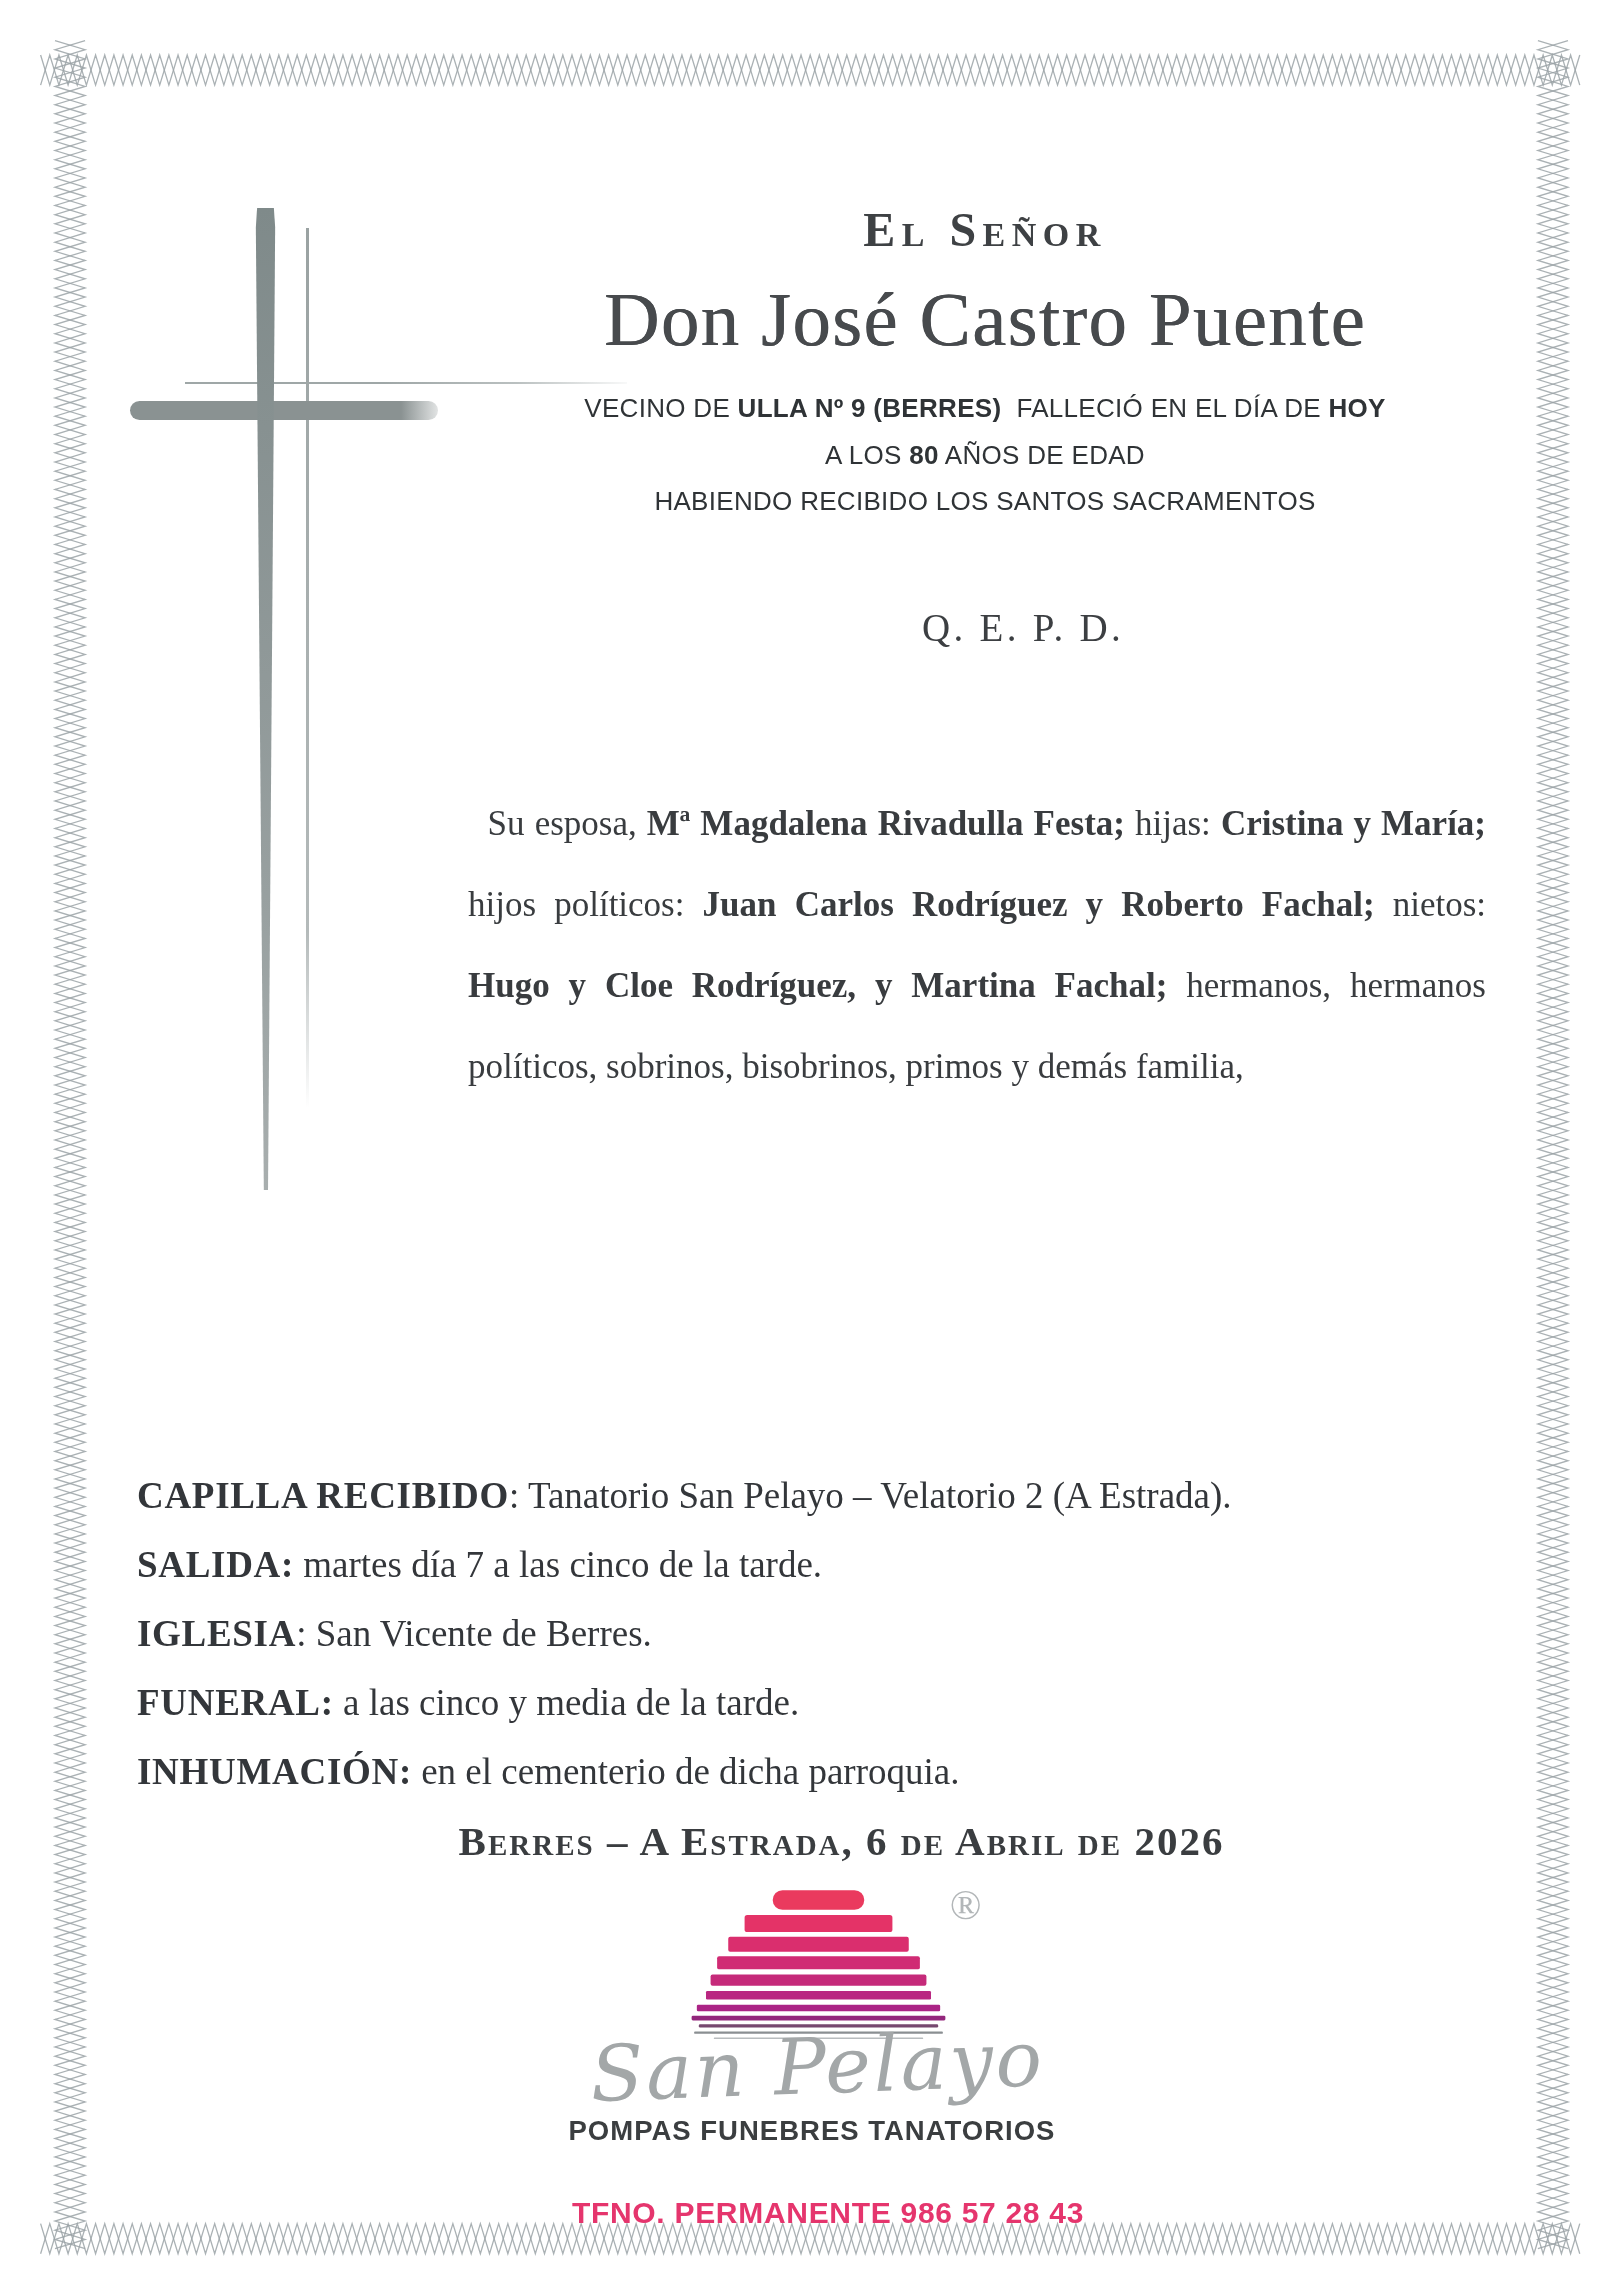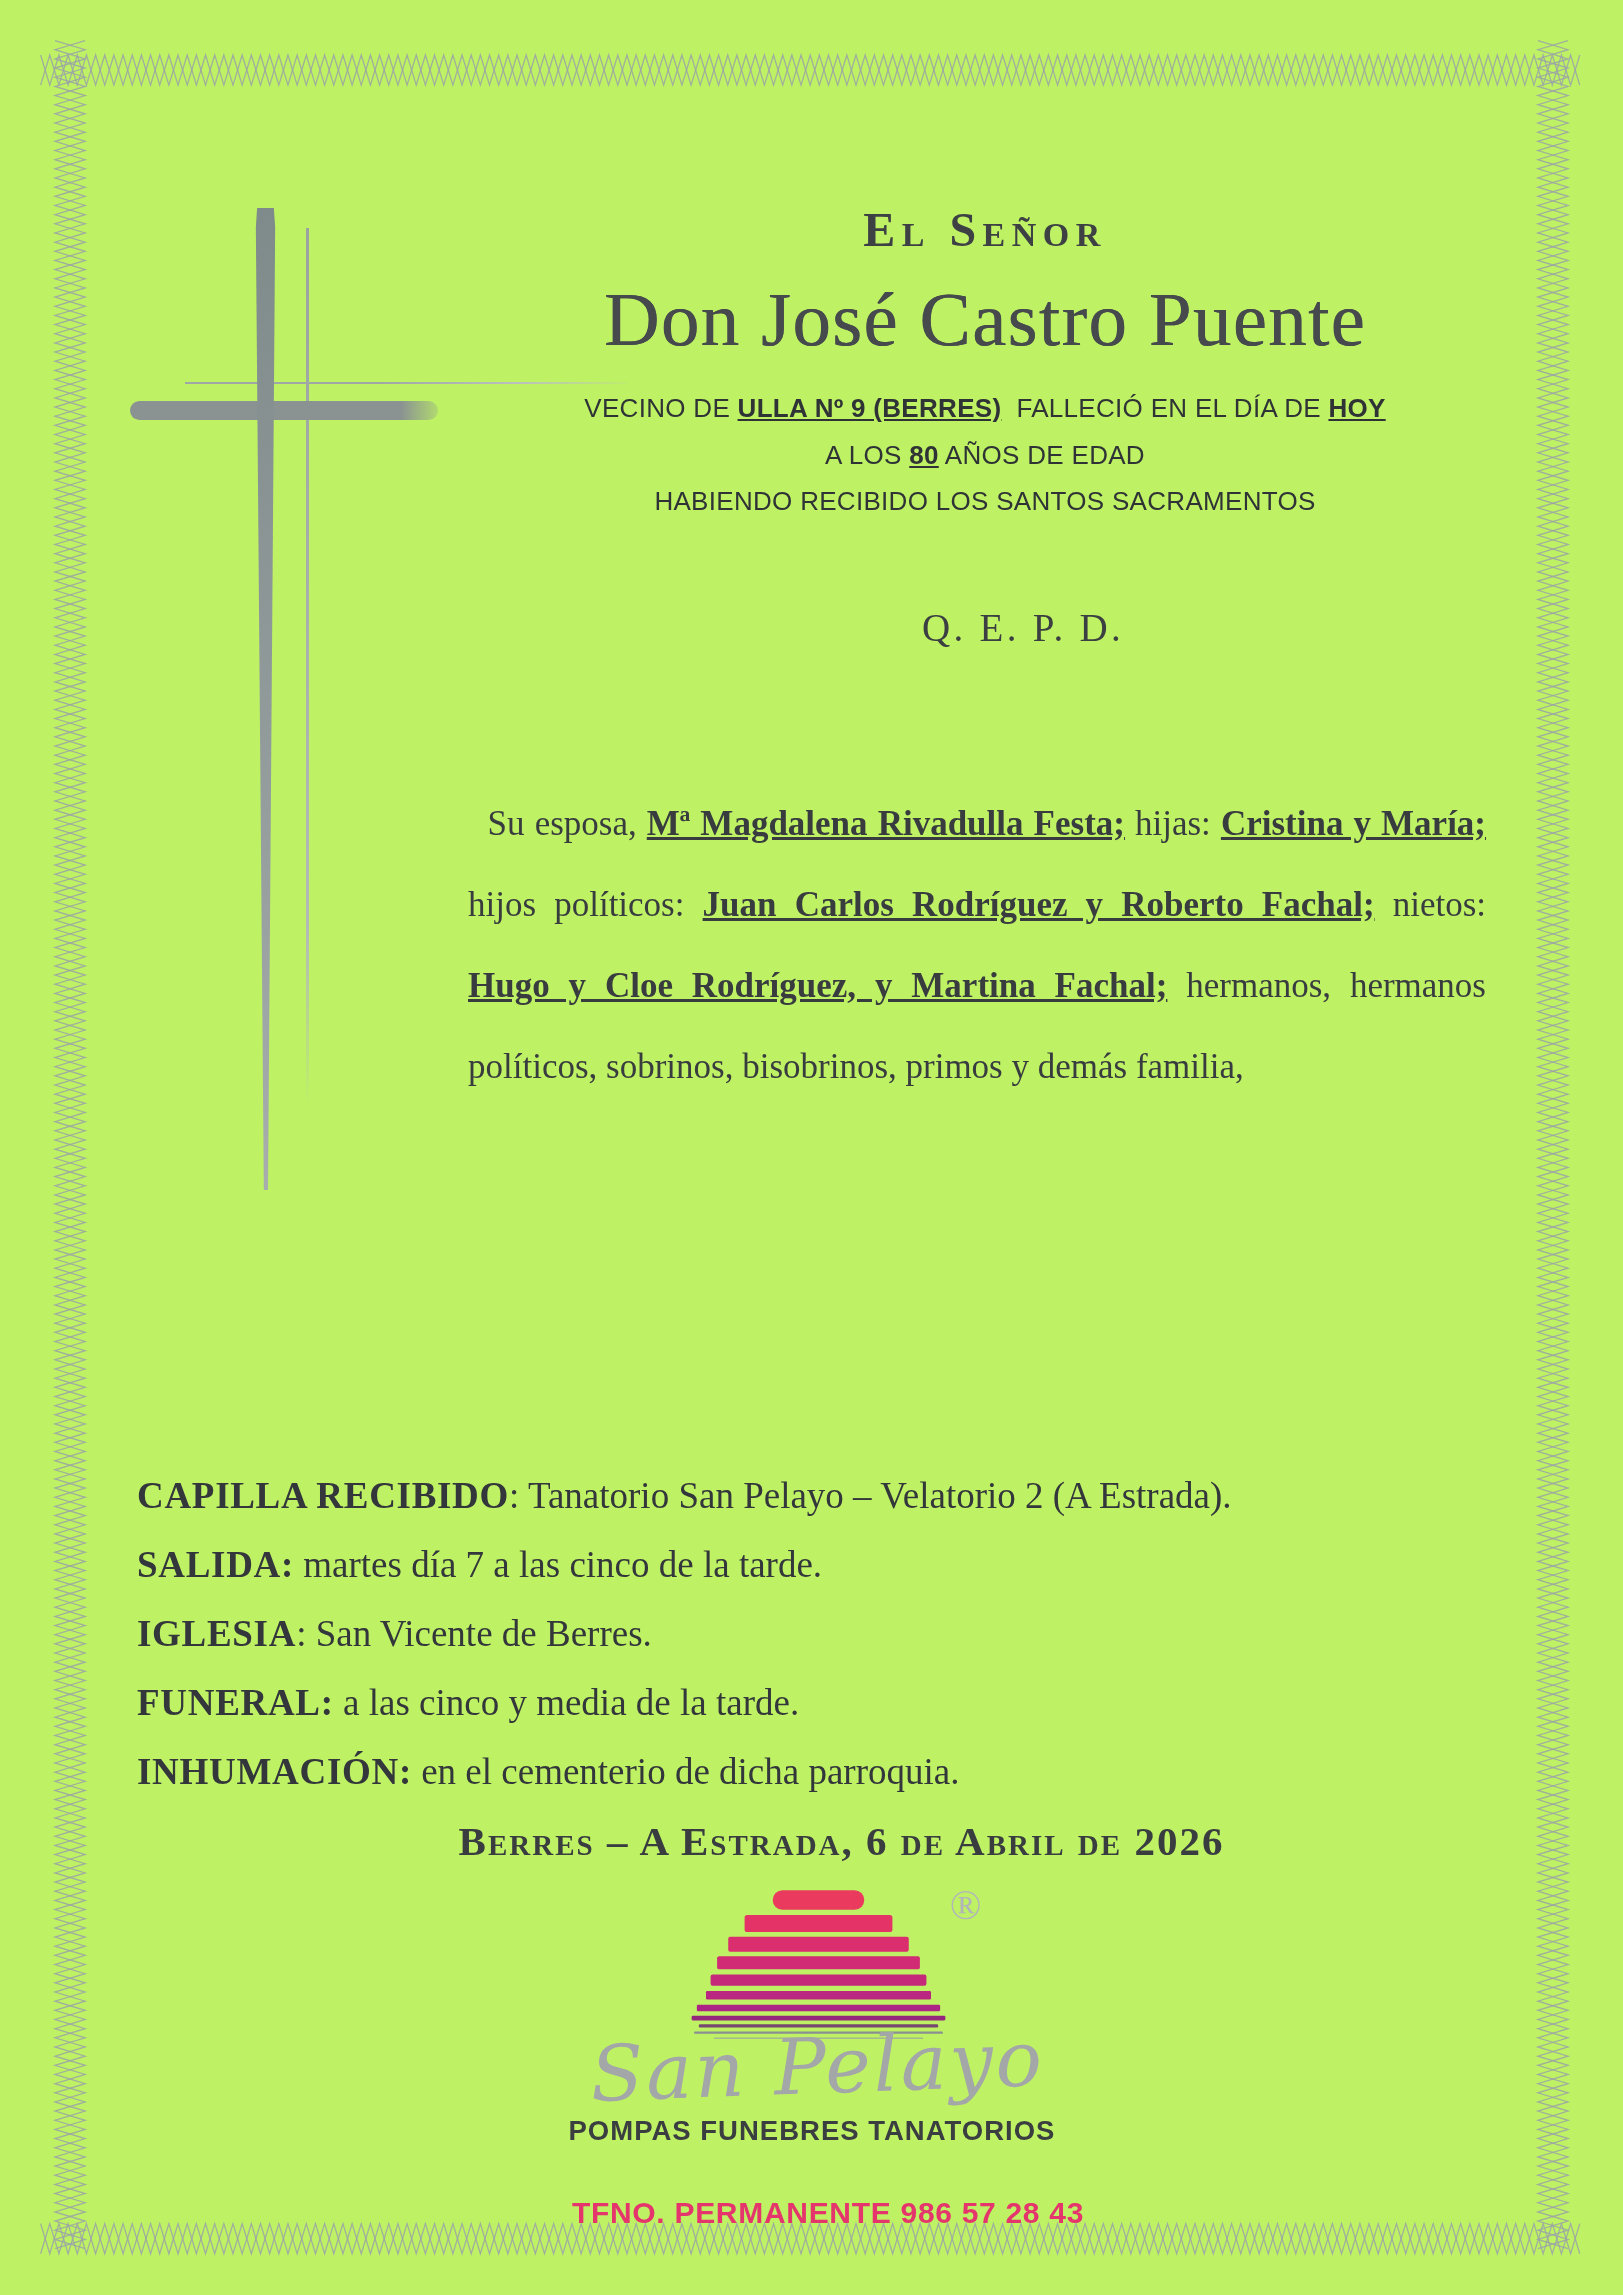--- a/index.html
+++ b/index.html
@@ -1,17 +1,17 @@
 <!DOCTYPE html>
 <html style="font-size:10.5px"><head>
 <meta charset="utf-8">
 <style>
   html,body{margin:0;padding:0;background:#e9e9e9;}
   .page{
-    position:relative;width:1623px;height:2295px;background:#bef264;
+    position:relative;width:1623px;height:2295px;background:#ffffff;
     font-family:"Liberation Serif","DejaVu Serif",serif;color:#35383b;overflow:hidden;
   }
   .border-svg{position:absolute;left:0;top:0;width:1623px;height:2295px;}
 
   
   .cross{position:absolute;left:0;top:0;width:785px;height:1309px;}
   .cross-v-thick{
     position:absolute;left:255px;top:208px;width:21px;height:982px;
     background:linear-gradient(#7f8a8a,#98a0a0 70%,#a8aeae);
     clip-path:polygon(10% 0%,90% 0%,96% 2%,62% 100%,42% 100%,4% 2%);
@@ -43,21 +43,21 @@
   .hline{
     position:absolute;left:0;width:100%;margin:0;white-space:pre-wrap;
     font-family:"Liberation Sans","DejaVu Sans",sans-serif;
     font-size:26px;color:#2f3336;letter-spacing:0.3px;
   }
   .hline1{top:191px;} .hline2{top:238px;} .hline3{top:284px;}
   .qepd{
     position:absolute;left:0;top:403px;width:100%;
     font-size:39px;letter-spacing:3.3px;color:#3c3f42;transform:translateX(38px);
   }
-  .b{font-weight:700;text-decoration:underline;}
+  .b{font-weight:700;}
 
   
   .family{
     position:absolute;left:468px;top:783px;width:1018px;margin:0;
     font-size:35px;line-height:81px;text-align:justify;text-indent:19.6px;color:#393c3f;
   }
 
   
   .prayer{
     position:absolute;left:92px;top:1280px;width:1440px;margin:0;text-align:center;

